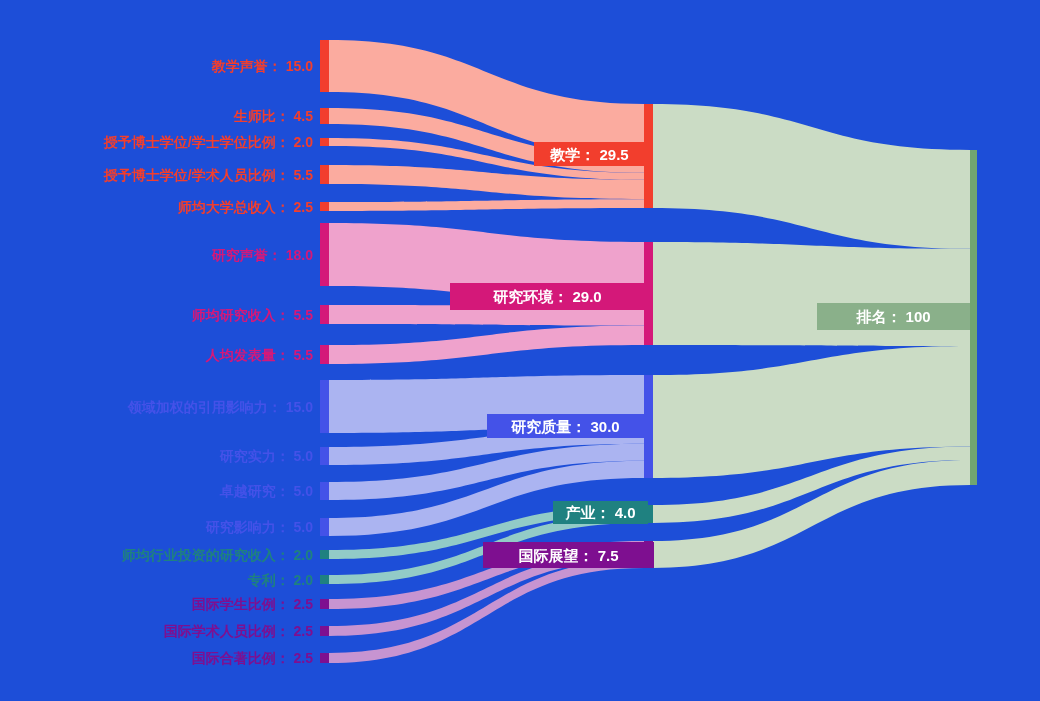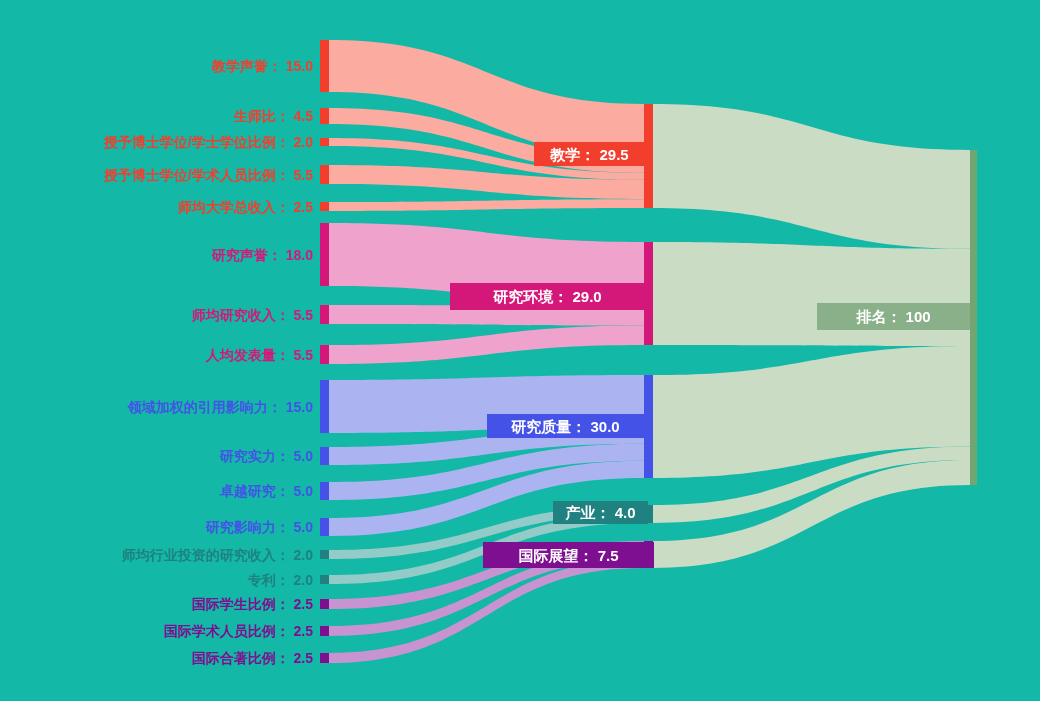--- a/index.html
+++ b/index.html
@@ -5,21 +5,21 @@
   html, body {
     margin: 0;
     padding: 0;
     background: #ffffff;
     font-family: "Liberation Sans", "DejaVu Sans", sans-serif;
   }
   .canvas {
     position: relative;
     width: 1040px;
     height: 701px;
-    background: #14b8a6;
+    background: #1d4ed8;
     overflow: hidden;
   }
   svg text {
     font-family: "Liberation Sans", "DejaVu Sans", sans-serif;
     font-weight: bold;
   }
   .src-label { font-size: 14px; }
   .box-label { font-size: 15px; fill: #ffffff; }
 </style>
 </head>

